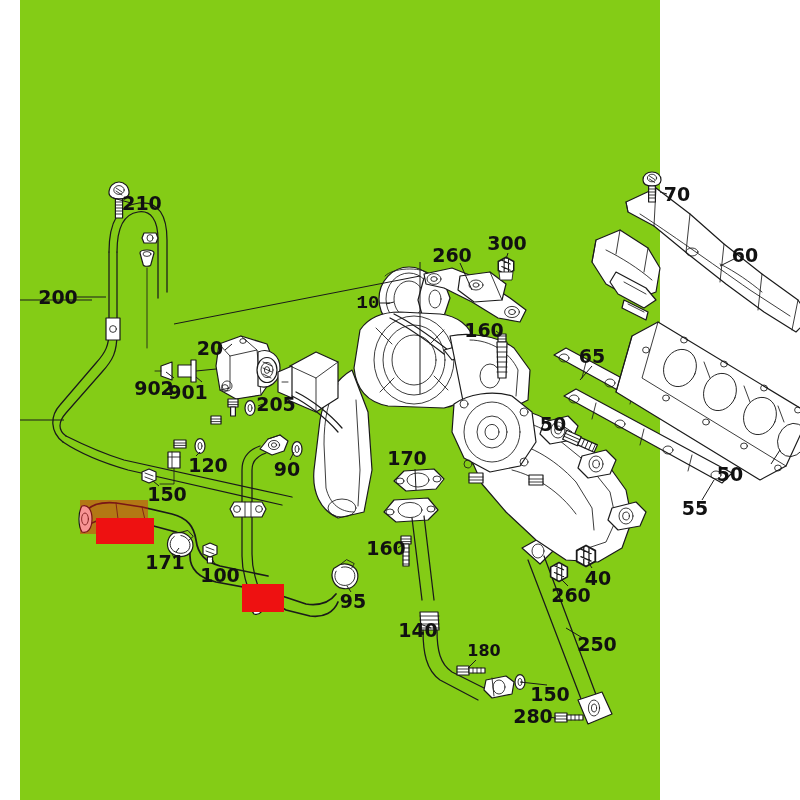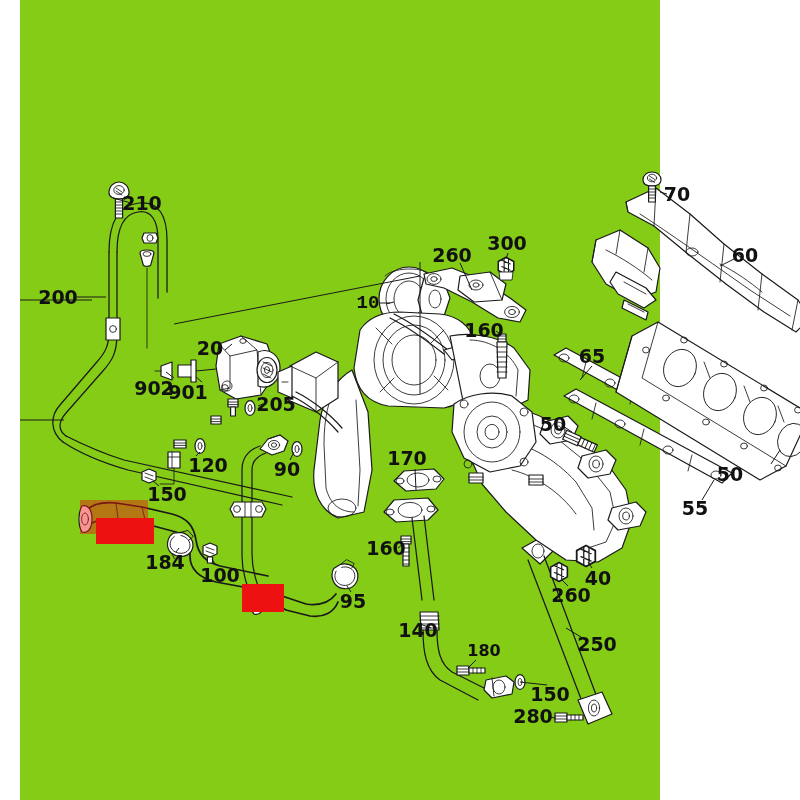--- a/index.html
+++ b/index.html
@@ -496,21 +496,21 @@
   <div class="hl" style="left:222px;top:584px;width:42px;height:28px;background:#ee1111;"></div>
 
   <div class="callout" style="left:122px;top:203px;font-size:19px;">210</div>
   <div class="callout" style="left:38px;top:297px;font-size:19px;">200</div>
   <div class="callout" style="left:190px;top:348px;font-size:19px;">20</div>
   <div class="callout" style="left:134px;top:388px;font-size:19px;text-align:center;">902</div>
   <div class="callout" style="left:168px;top:392px;font-size:19px;text-align:center;">901</div>
   <div class="callout" style="left:256px;top:404px;font-size:19px;">205</div>
   <div class="callout" style="left:188px;top:465px;font-size:19px;">120</div>
   <div class="callout" style="left:147px;top:494px;font-size:19px;">150</div>
-  <div class="callout" style="left:145px;top:562px;font-size:19px;">184</div>
+  <div class="callout" style="left:145px;top:562px;font-size:19px;">171</div>
   <div class="callout" style="left:200px;top:575px;font-size:19px;">100</div>
   <div class="callout" style="left:333px;top:601px;font-size:19px;">95</div>
   <div class="callout" style="left:267px;top:469px;font-size:19px;">90</div>
   <div class="callout" style="left:348px;top:303px;font-size:19px;font-family:Liberation Mono, monospace;">10</div>
   <div class="callout" style="left:432px;top:255px;font-size:19px;">260</div>
   <div class="callout" style="left:487px;top:243px;font-size:19px;">300</div>
   <div class="callout" style="left:464px;top:330px;font-size:19px;">160</div>
   <div class="callout" style="left:387px;top:458px;font-size:19px;text-align:right;">170</div>
   <div class="callout" style="left:366px;top:548px;font-size:19px;">160</div>
   <div class="callout" style="left:398px;top:630px;font-size:19px;">140</div>

